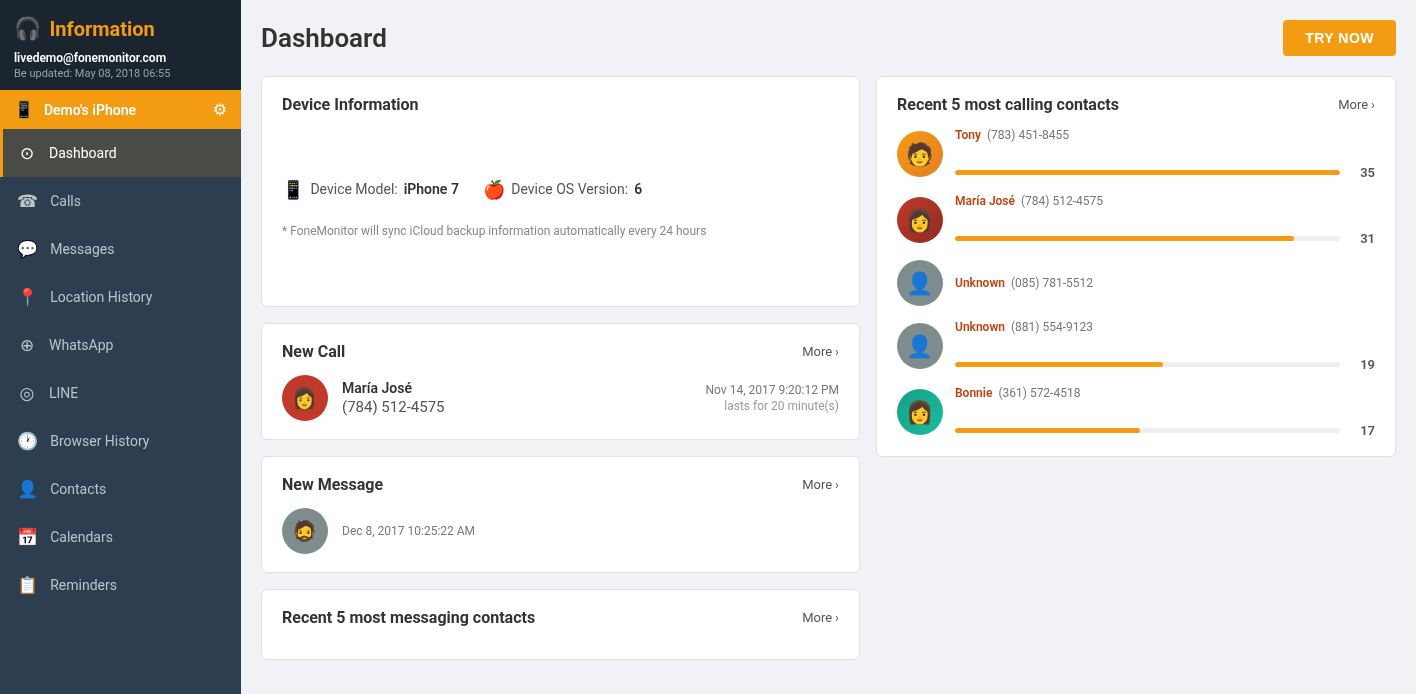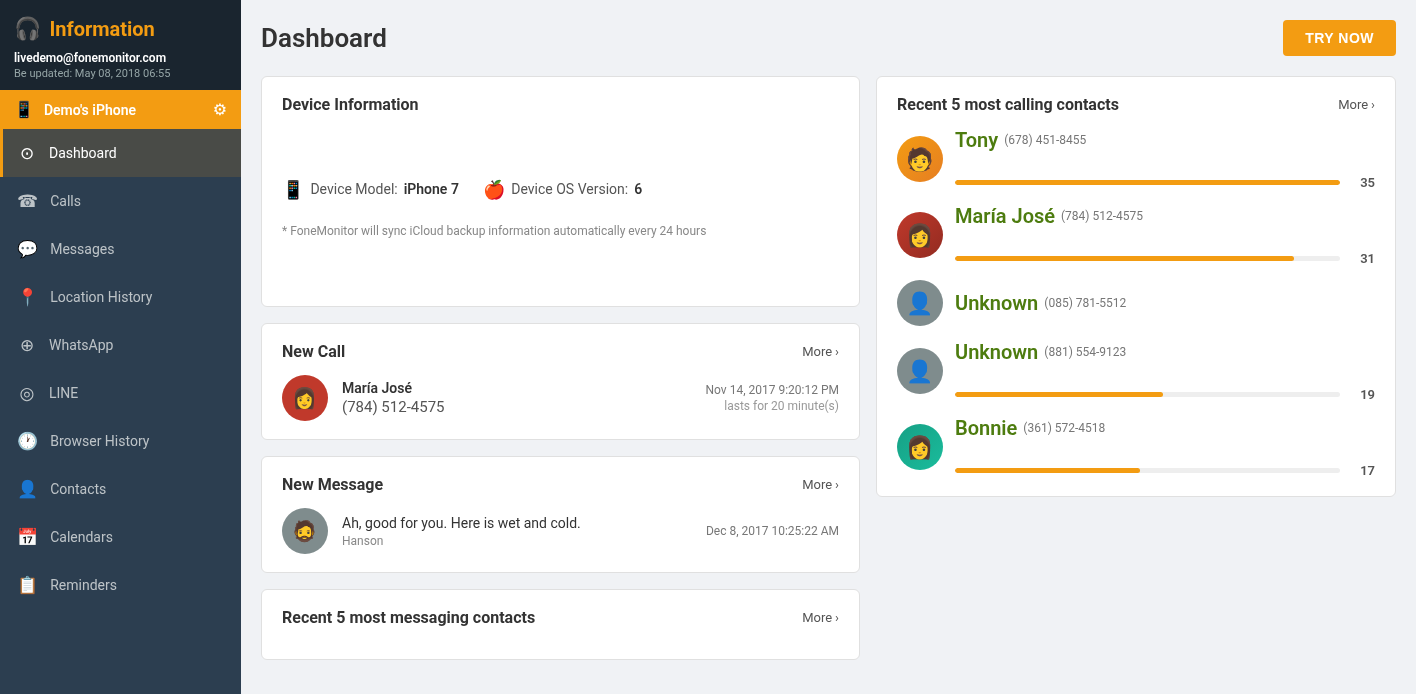--- a/index.html
+++ b/index.html
@@ -234,21 +234,21 @@
       height: 46px;
       border-radius: 50%;
       overflow: hidden;
       flex-shrink: 0;
       display: flex;
       align-items: center;
       justify-content: center;
       font-size: 22px;
     }
     .contact-details { flex: 1; }
-    .contact-name { font-size: 20px; font-weight: 600; color: #4d7c0f; }
+    .contact-name { font-size: 12px; font-weight: 600; color: #c2410c; }
     .contact-phone { font-size: 12px; color: #777; margin-left: 6px; }
     .contact-name-row { display: flex; align-items: center; }
     .contact-bar-row { display: flex; align-items: center; gap: 20px; margin-top: 23px; }
     .contact-bar-bg {
       height: 5px;
       background: #eee;
       border-radius: 3px;
       flex: 1;
       overflow: hidden;
     }
@@ -377,24 +377,20 @@
       <div class="card">
         <div class="card-header">
           <div class="card-title" style="margin-bottom:0">New Message</div>
           <div class="more-link">
             <span>More</span>
             <span>›</span>
           </div>
         </div>
         <div class="msg-row">
           <div class="avatar avatar-hanson">🧔</div>
-          <div class="msg-info">
-            <div class="msg-text">Ah, good for you. Here is wet and cold.</div>
-            <div class="msg-sender">Hanson</div>
-          </div>
           <div class="msg-meta">Dec 8, 2017 10:25:22 AM</div>
         </div>
       </div>
 
       <div class="card">
         <div class="card-header recent-msg-header">
           <div class="card-title" style="margin-bottom:0">Recent 5 most messaging contacts</div>
           <div class="more-link">
             <span>More</span>
             <span>›</span>
@@ -414,21 +410,21 @@
           </div>
         </div>
         <div class="contact-list" id="contact-list">
         <div class="contact-row">
     <div class="contact-avatar" style="background:linear-gradient(135deg, #f39c12, #e67e22); color:#fff; font-size:22px; display:flex; align-items:center; justify-content:center;">
       🧑
     </div>
     <div class="contact-details">
       <div class="contact-name-row">
         <span class="contact-name">Tony</span>
-        <span class="contact-phone">(678) 451-8455</span>
+        <span class="contact-phone">(783) 451-8455</span>
       </div>
       <div class="contact-bar-row">
         <div class="contact-bar-bg">
           <div class="contact-bar-fill" style="width:100%"></div>
         </div>
         <span class="contact-count">35</span>
       </div>
     </div>
   </div>
             <div class="contact-row">

